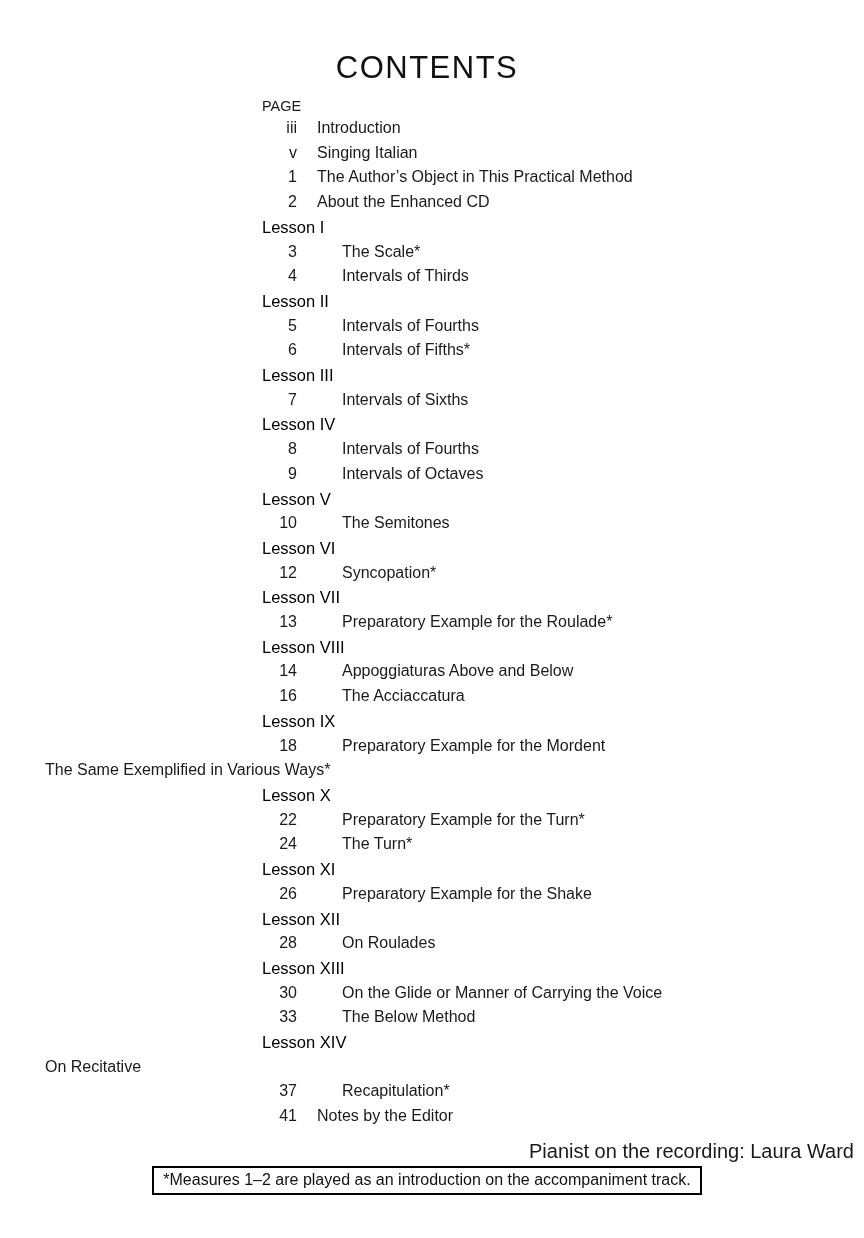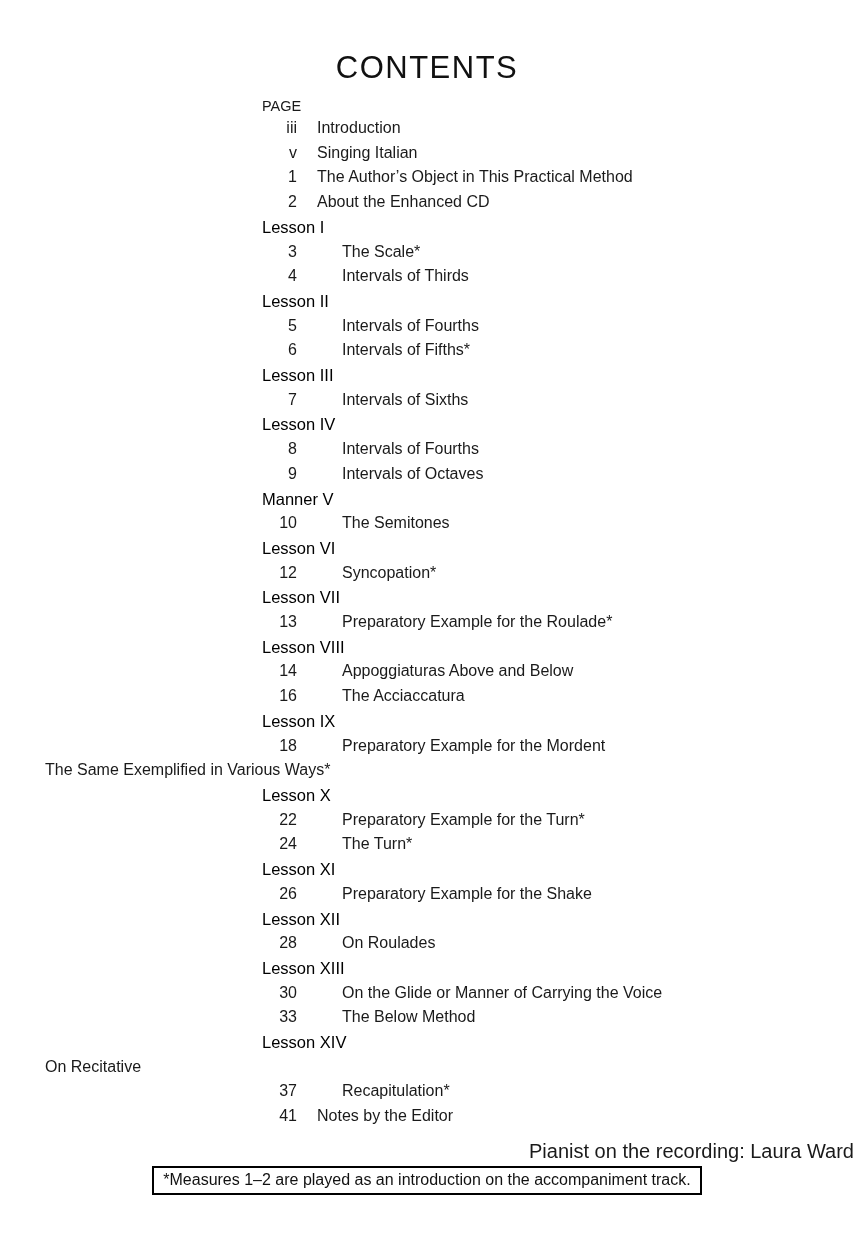--- a/index.html
+++ b/index.html
@@ -124,21 +124,21 @@
       </div>
       <div class="lesson-heading">Lesson IV</div>
       <div class="row item">
         <span class="num">8</span>
         <span class="title-text">Intervals of Fourths</span>
       </div>
       <div class="row item">
         <span class="num">9</span>
         <span class="title-text">Intervals of Octaves</span>
       </div>
-      <div class="lesson-heading">Manner V</div>
+      <div class="lesson-heading">Lesson V</div>
       <div class="row item">
         <span class="num">10</span>
         <span class="title-text">The Semitones</span>
       </div>
       <div class="lesson-heading">Lesson VI</div>
       <div class="row item">
         <span class="num">12</span>
         <span class="title-text">Syncopation*</span>
       </div>
       <div class="lesson-heading">Lesson VII</div>

